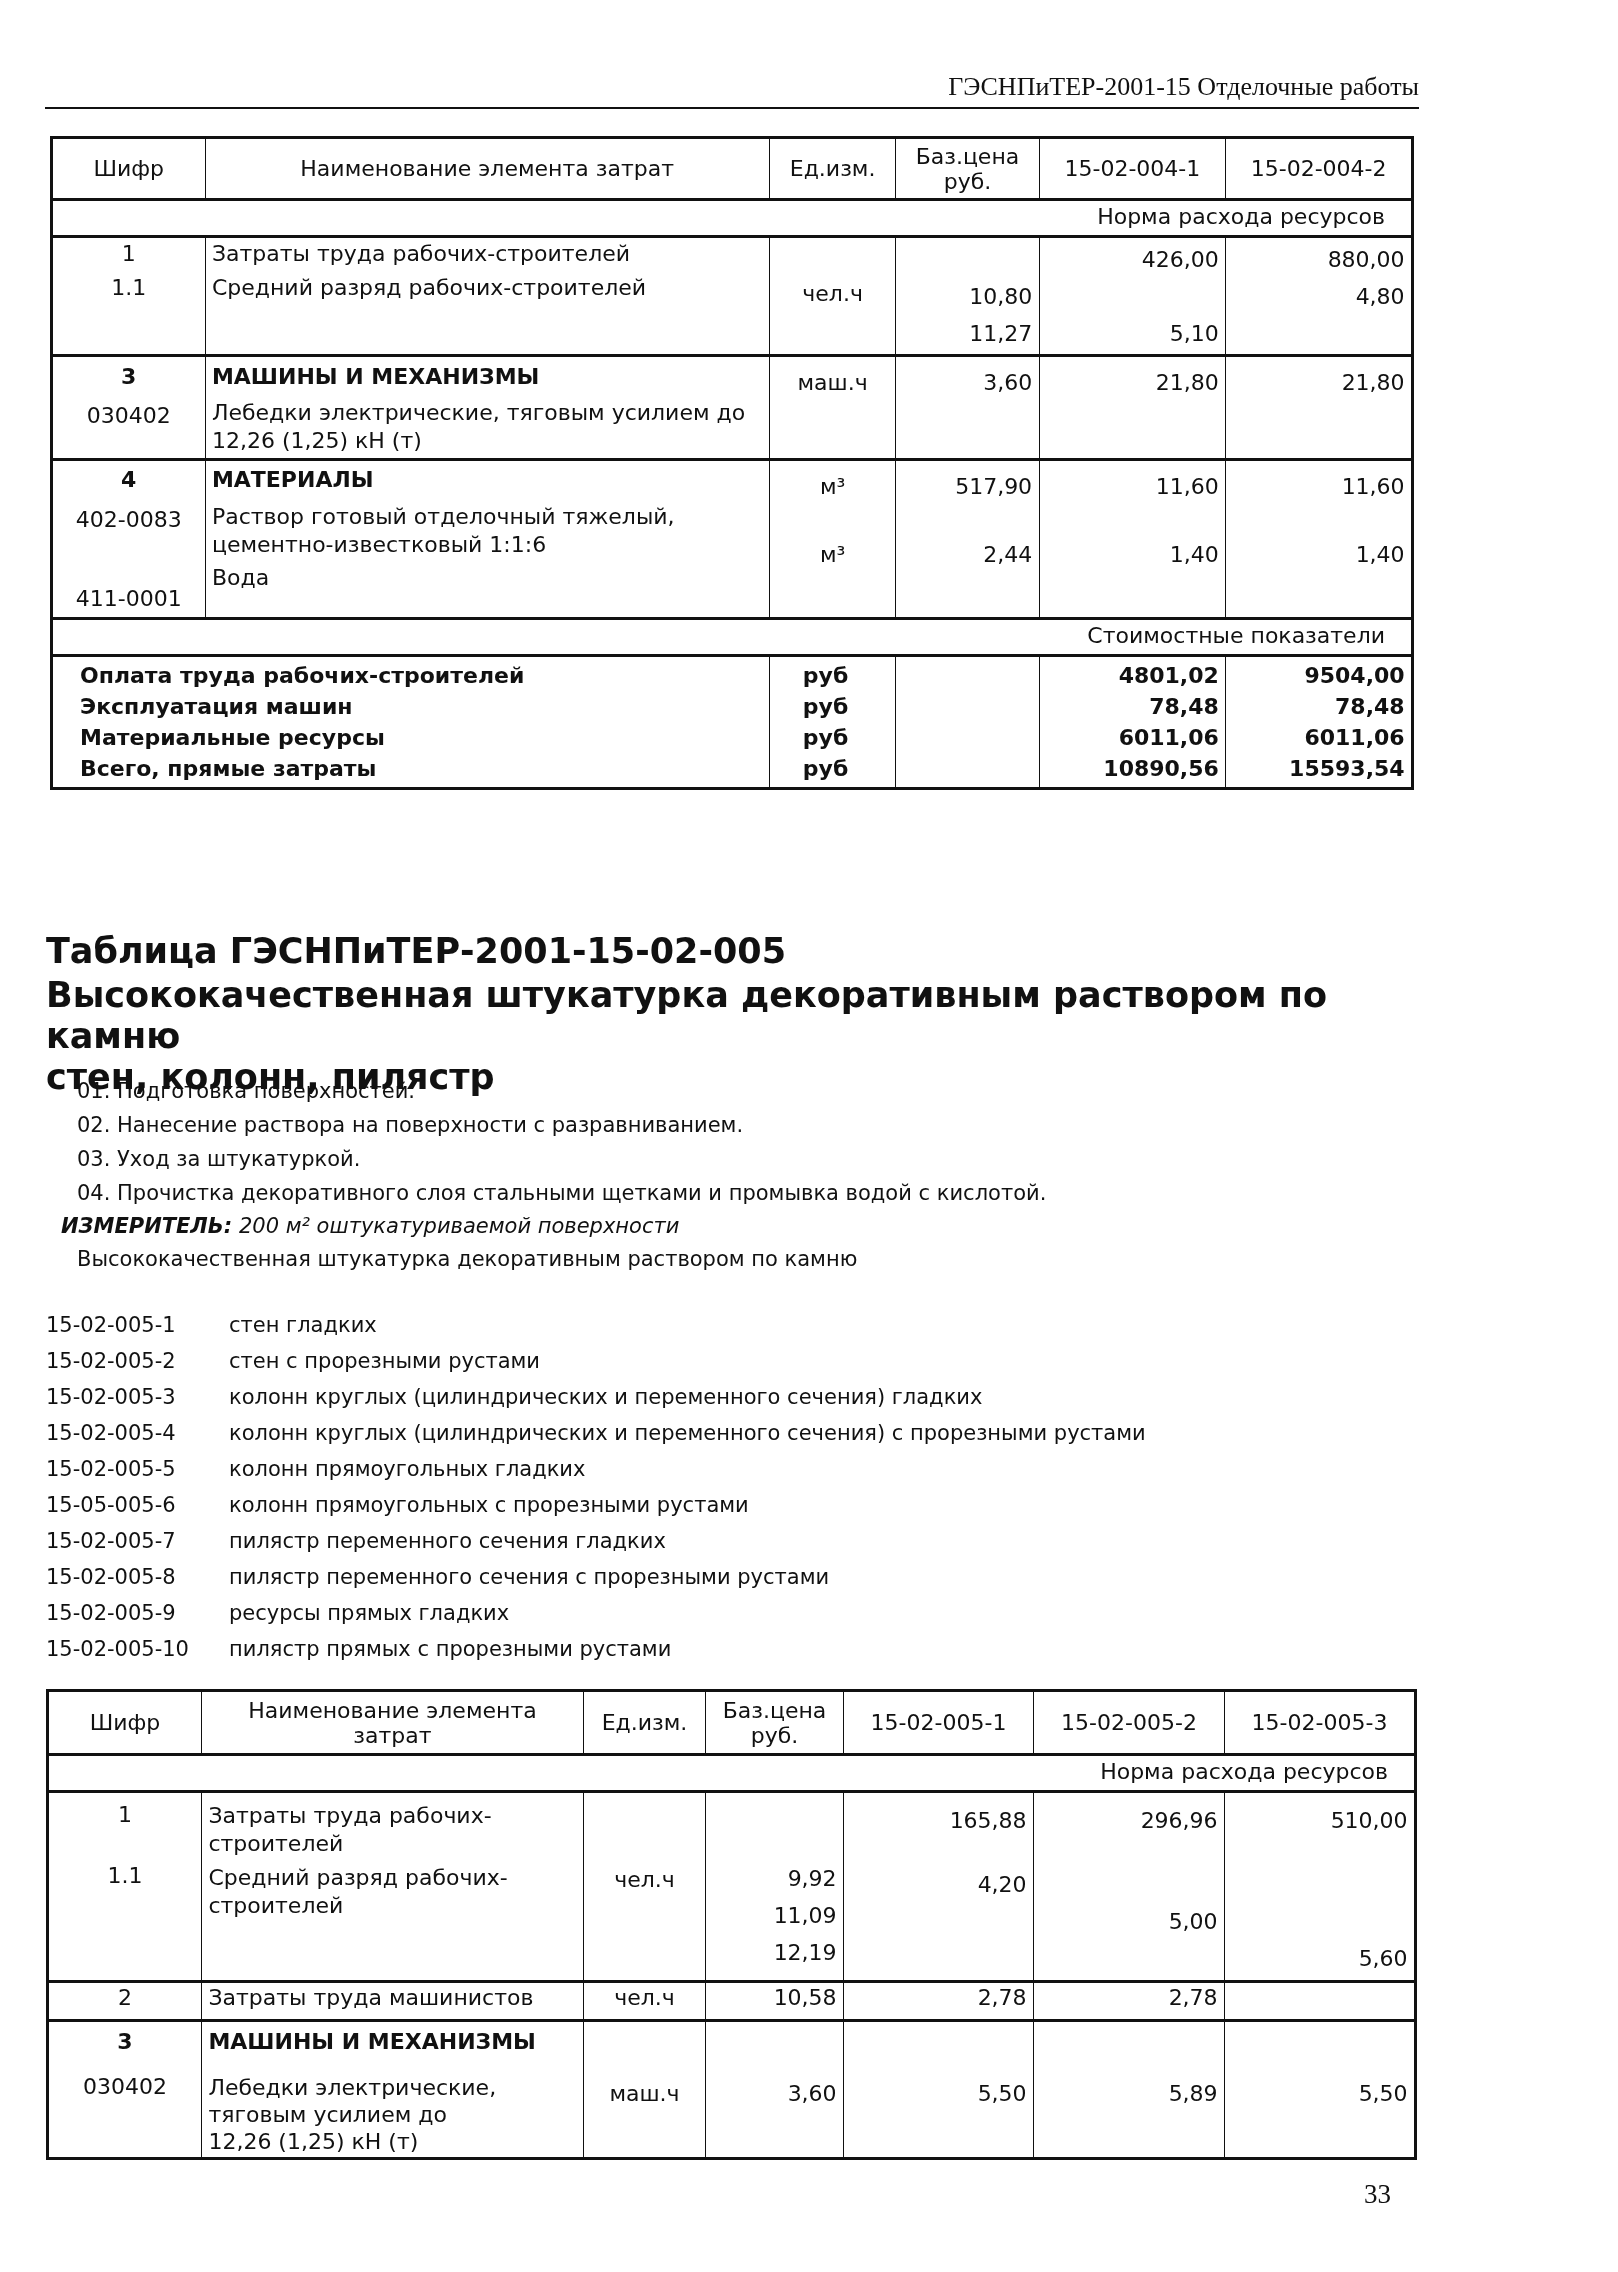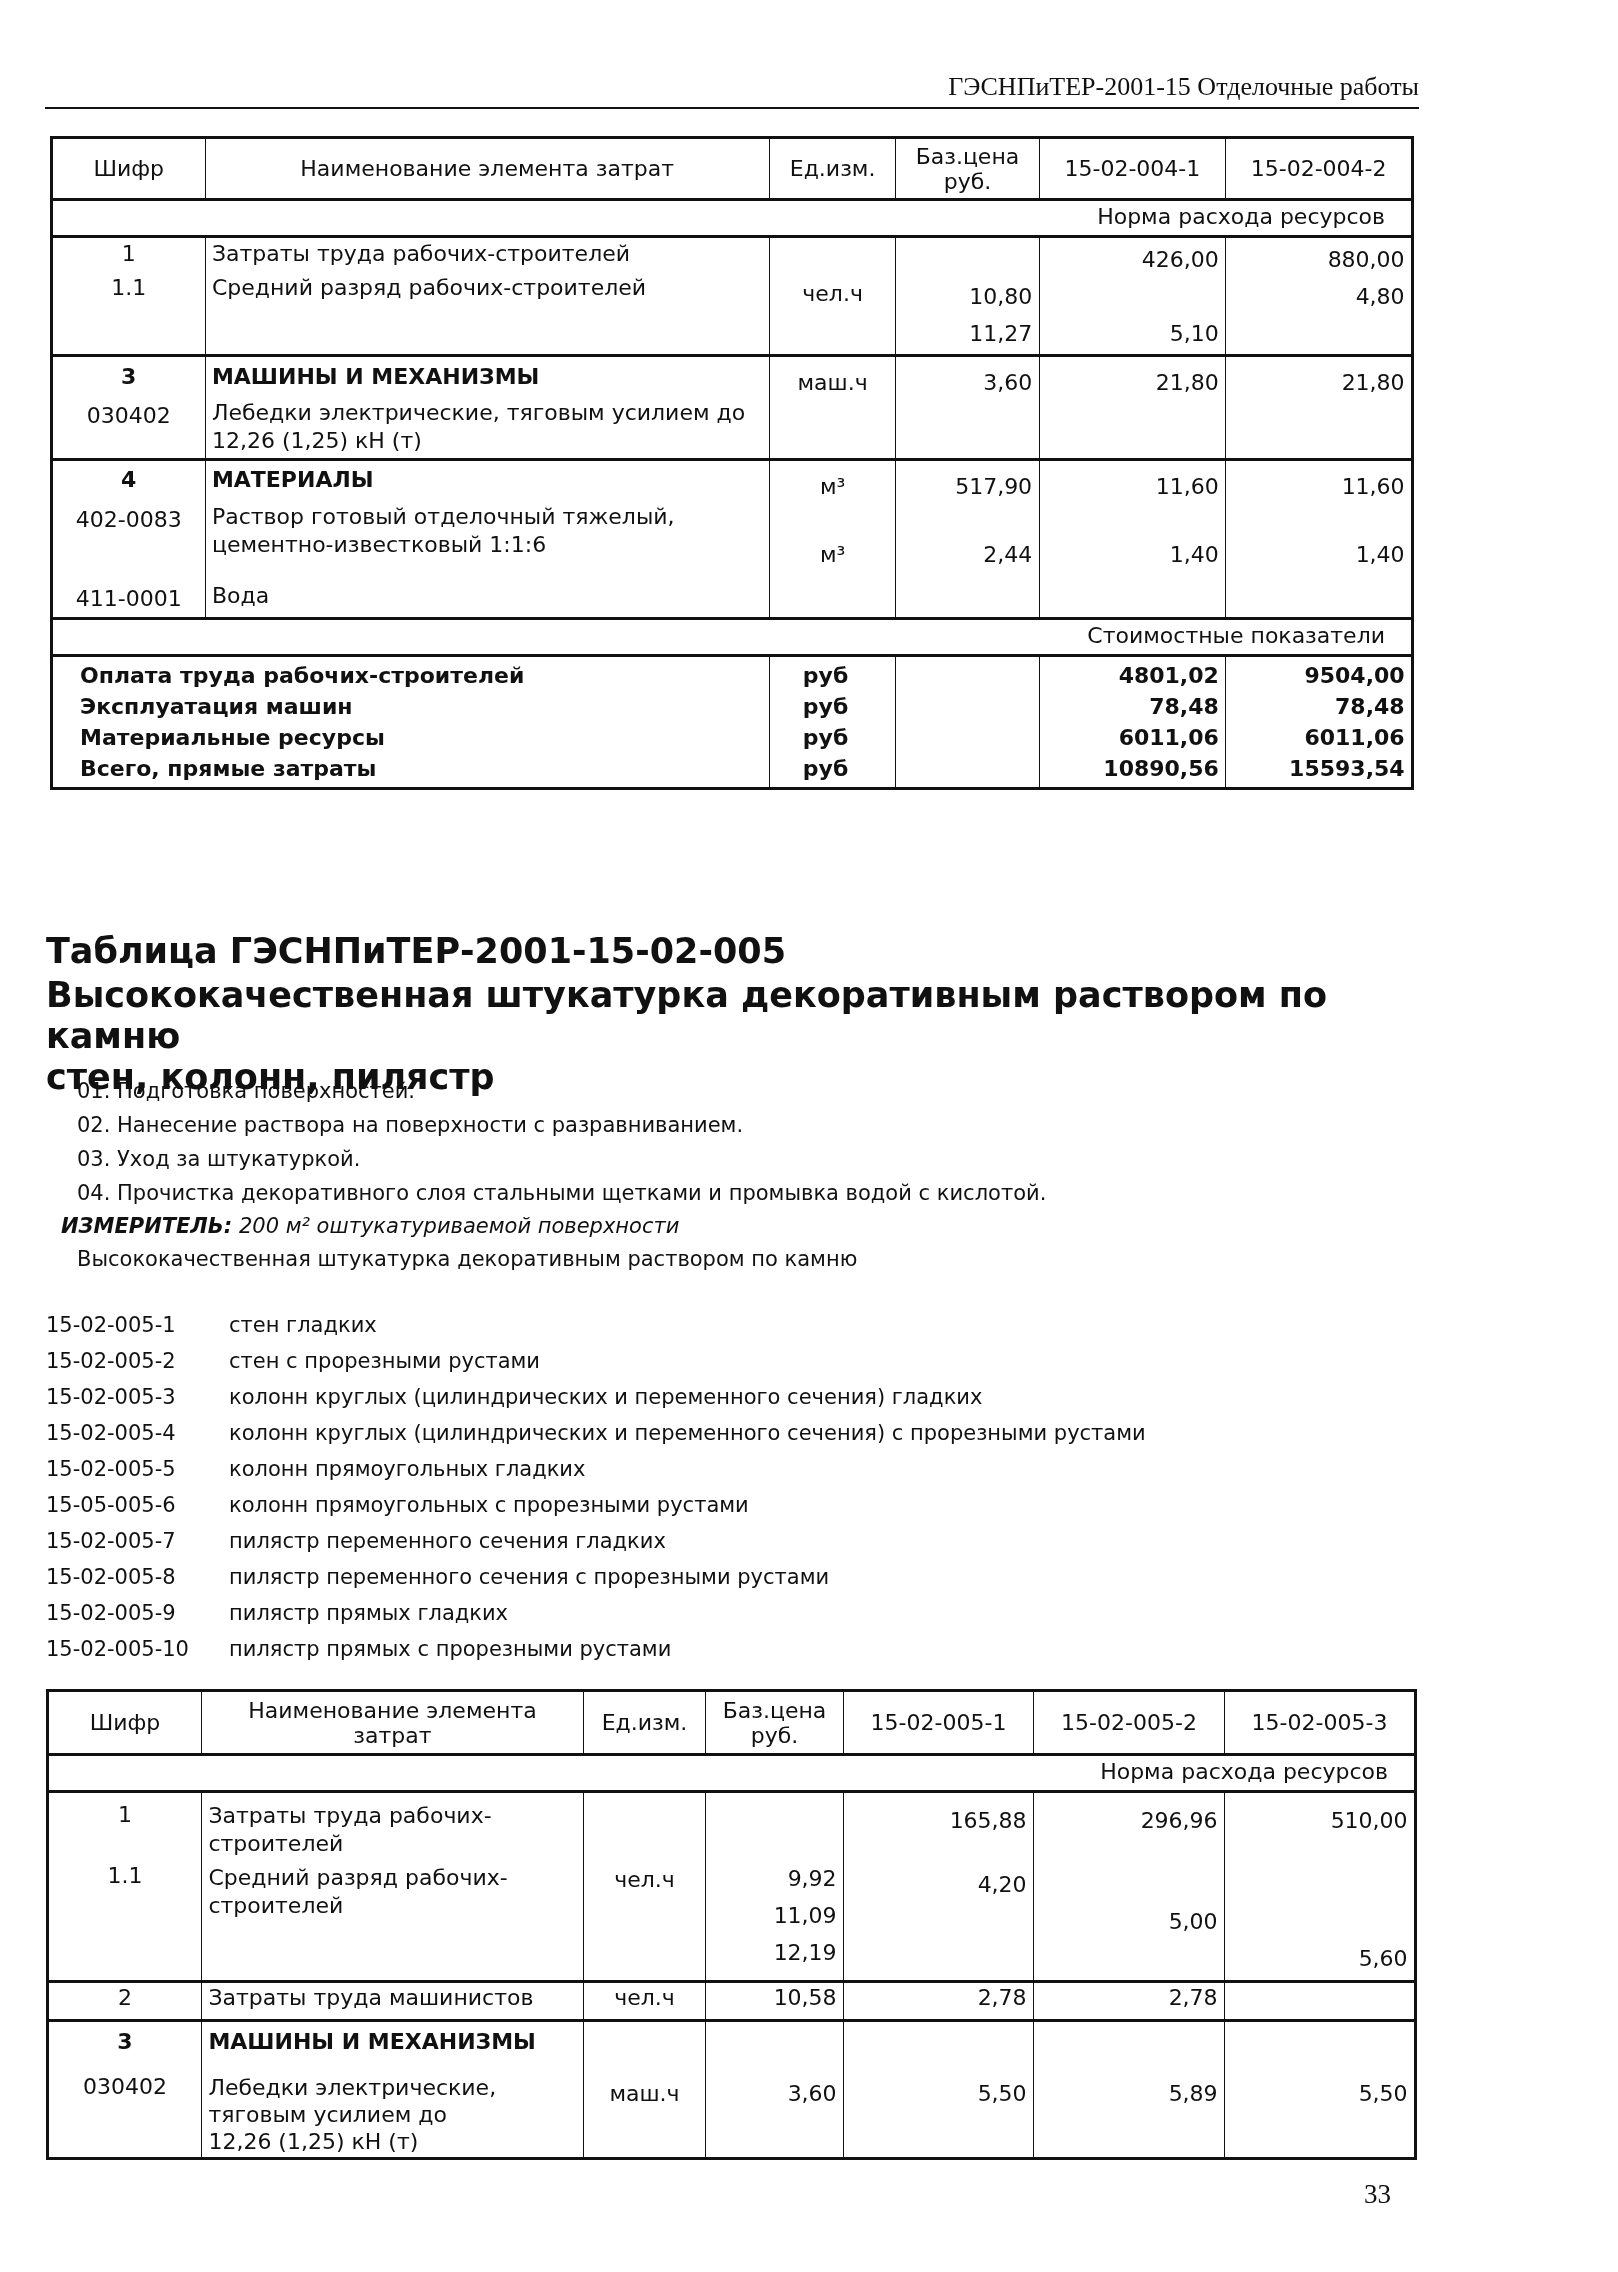--- a/index.html
+++ b/index.html
@@ -130,21 +130,21 @@
   </tr>
   <tr class="thick-top">
     <td class="c multi">
           <div class="b">4</div>
           <div style="margin-top:6.4px">402-0083</div>
           <div style="margin-top:46px">411-0001</div>
         </td>
     <td class="multi">
           <div class="b">МАТЕРИАЛЫ</div>
           <div style="margin-top:6.4px;line-height:28px">Раствор готовый отделочный тяжелый, цементно-известковый 1:1:6</div>
-          <div style="margin-top:20px">Вода</div>
+          <div style="margin-top:2px">Вода</div>
         </td>
     <td class="c multi">
           <div></div>
           <div style="margin-top:6.4px">м³</div>
           <div style="margin-top:35px">м³</div>
         </td>
     <td class="r multi">
           <div></div>
           <div style="margin-top:6.4px">517,90</div>
           <div style="margin-top:35px">2,44</div>
@@ -236,21 +236,21 @@
   <div class="row">
       <span class="code">15-02-005-7</span>
       <span>пилястр переменного сечения гладких</span>
     </div>
   <div class="row">
       <span class="code">15-02-005-8</span>
       <span>пилястр переменного сечения с прорезными рустами</span>
     </div>
   <div class="row">
       <span class="code">15-02-005-9</span>
-      <span>пилястр прямых гладких</span>
+      <span>ресурсы прямых гладких</span>
     </div>
   <div class="row">
       <span class="code">15-02-005-10</span>
       <span>пилястр прямых с прорезными рустами</span>
     </div>
 </div>
 
 <table class="gt" id="t2">
   <colgroup>
     <col style="width:154px">

